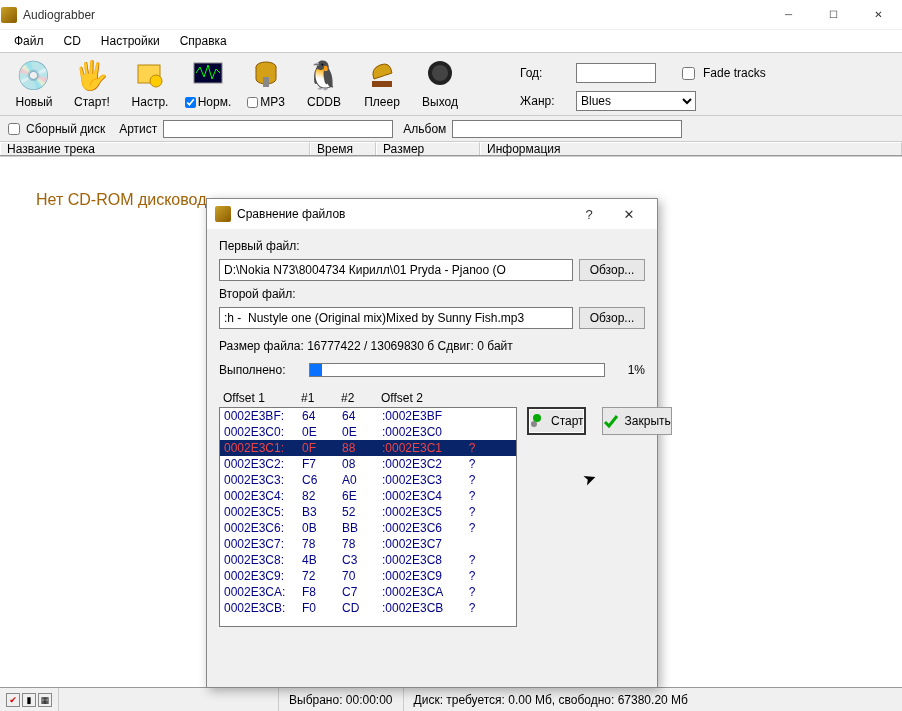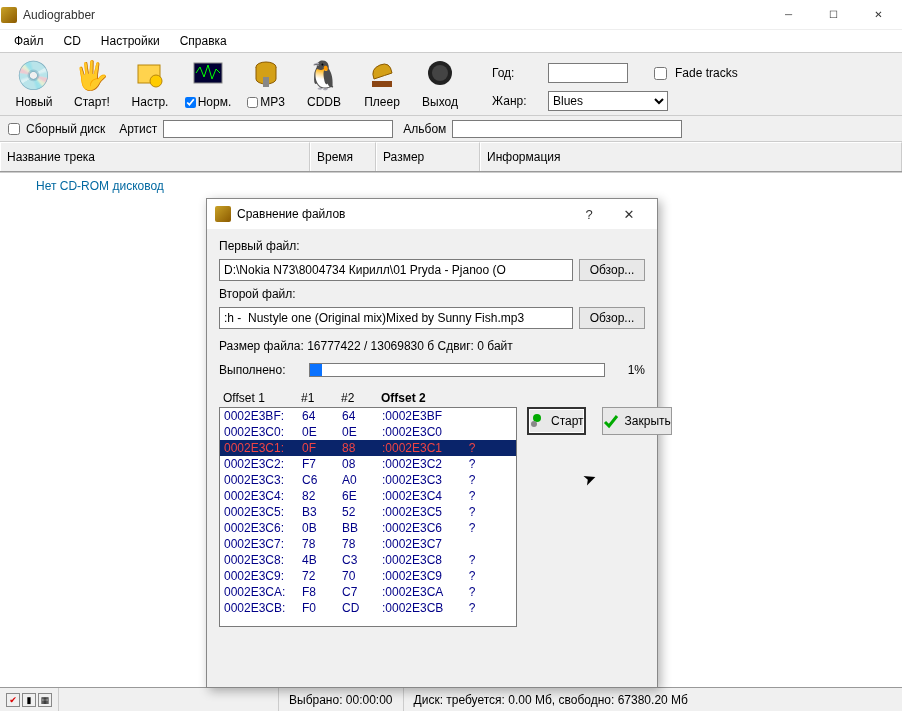--- a/index.html
+++ b/index.html
@@ -17,44 +17,44 @@
 .menubar span { padding: 2px 10px; color: #000; }
 
 
 .toolbar { border-top: 1px solid #ccc; border-bottom: 1px solid #ccc; padding: 4px 8px; display: flex; align-items: flex-start; gap: 6px; background: #f0f0f0; }
 .tool-col { display: flex; flex-direction: column; align-items: center; width: 52px; gap: 2px; }
 .tool-icon { width: 36px; height: 36px; display: flex; align-items: center; justify-content: center; font-size: 28px; }
 .tool-label-row { display: flex; align-items: center; gap: 2px; font-size: 11px; }
 .tool-label-row input[type=checkbox] { width: 11px; height: 11px; }
 .extras { margin-left: 20px; display: flex; flex-direction: column; gap: 8px; justify-content: center; padding-top: 6px; }
 .extras-row { display: flex; align-items: center; gap: 8px; }
-.extras-row label { font-size: 12px; width: 48px; }
+.extras-row label { font-size: 12px; width: 48px; margin-left: 28px; }
 .extras-row input[type=text] { width: 80px; height: 20px; border: 1px solid #7a7a7a; background: #fff; padding: 0 3px; font-size: 12px; }
 .extras-row select { width: 120px; height: 20px; border: 1px solid #7a7a7a; background: #fff; font-size: 12px; }
 .fade-lbl { font-size: 12px; }
 
 
 .filter-row { height: 26px; display: flex; align-items: center; gap: 6px; padding: 0 8px; border-bottom: 1px solid #ccc; background: #f0f0f0; }
 .filter-row input[type=checkbox] { width: 12px; height: 12px; }
 .filter-row .lbl { font-size: 12px; }
 .filter-row input[type=text] { height: 18px; border: 1px solid #7a7a7a; padding: 0 3px; font-size: 12px; }
 .artist-inp { width: 230px; }
 .album-inp { width: 230px; }
 
 
-.list-head { height: 30px; display: flex; border-bottom: 1px solid #999; background: #f0f0f0; }
+.list-head { height: 14px; display: flex; border-bottom: 1px solid #999; background: #f0f0f0; }
 .col-h { border-right: 1px solid #ccc; padding: 3px 6px; font-size: 12px; display: flex; align-items: center; border-top: 1px solid #fff; border-left: 1px solid #fff; }
 .col-name { width: 310px; }
 .col-time { width: 66px; }
 .col-size { width: 104px; }
 .col-info { flex: 1; }
 
 
 .list-area { height: 460px; background: #fff; border-top: 1px solid #ccc; position: relative; padding: 2px 6px; }
-.ghost-msg { color: #0369a1; font-size: 12px; padding: 4px 30px; }
+.ghost-msg { color: #a16207; font-size: 16px; padding: 4px 30px; margin-top: 28px; }
 
 
 .statusbar { position: absolute; bottom: 0; left: 0; right: 0; height: 24px; display: flex; align-items: center; border-top: 1px solid #999; background: #f0f0f0; }
 .status-seg { border-left: 1px solid #ccc; padding: 0 10px; height: 100%; display: flex; align-items: center; font-size: 12px; }
 .status-icons { display: flex; gap: 2px; padding: 0 6px; align-items: center; }
 .sicon { width: 14px; height: 14px; border: 1px solid #888; display: flex; align-items: center; justify-content: center; font-size: 9px; }
 .sicon.red { color: #d00; }
 
 
 .modal { position: absolute; left: 206px; top: 198px; width: 452px; height: 490px; background: #f0f0f0; border: 1px solid #888; box-shadow: 3px 3px 10px rgba(0,0,0,.3); display: flex; flex-direction: column; }
@@ -74,21 +74,21 @@
 .progress-bar { flex: 1; height: 14px; border: 1px solid #7a7a7a; background: #fff; position: relative; }
 .progress-fill { position: absolute; left: 0; top: 0; bottom: 0; background: #0a72ff; }
 .progress-pct { width: 30px; text-align: right; font-size: 12px; }
 
 .hex-area { display: flex; gap: 10px; margin-top: 6px; flex: 1; }
 .hex-left { flex: 1; display: flex; flex-direction: column; }
 .hex-head { display: flex; padding: 2px 4px; font-size: 12px; gap: 0; }
 .hex-head .c1 { width: 78px; }
 .hex-head .c2 { width: 40px; }
 .hex-head .c3 { width: 40px; }
-.hex-head .c4 { width: 82px; font-weight: bold; }
+.hex-head .c4 { width: 82px; }
 .hex-head .c5 { width: 16px; }
 .hex-list { border: 1px solid #7a7a7a; background: #fff; height: 220px; overflow-y: scroll; font-family: Tahoma, sans-serif; font-size: 12px; color: #000088; }
 .hex-row { display: flex; padding: 0 4px; line-height: 16px; }
 .hex-row.sel { background: #0a246a; color: #ef4444; }
 .hex-row .c1 { width: 78px; }
 .hex-row .c2 { width: 40px; }
 .hex-row .c3 { width: 40px; }
 .hex-row .c4 { width: 82px; }
 .hex-row .c5 { width: 16px; text-align: center; }
 

